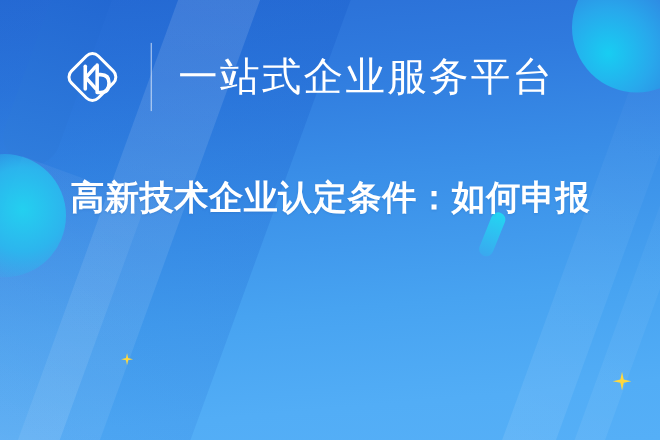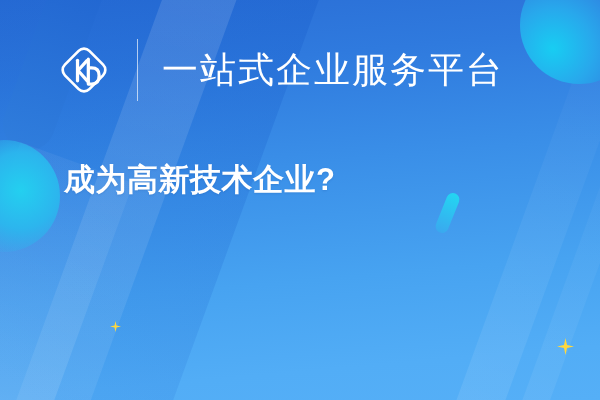--- a/index.html
+++ b/index.html
@@ -232,16 +232,16 @@
 
     <div id="divider"></div>
 
     <div id="tagline-block">
       <div id="tagline-main">一站式企业服务平台</div>
     </div>
 
   </div>
 
   <div id="headline">
-    <div>成为高新技术企业?</div>
+    <div>高新技术企业认定条件：如何申报</div>
   </div>
 
 </div>
 
 </body></html>

